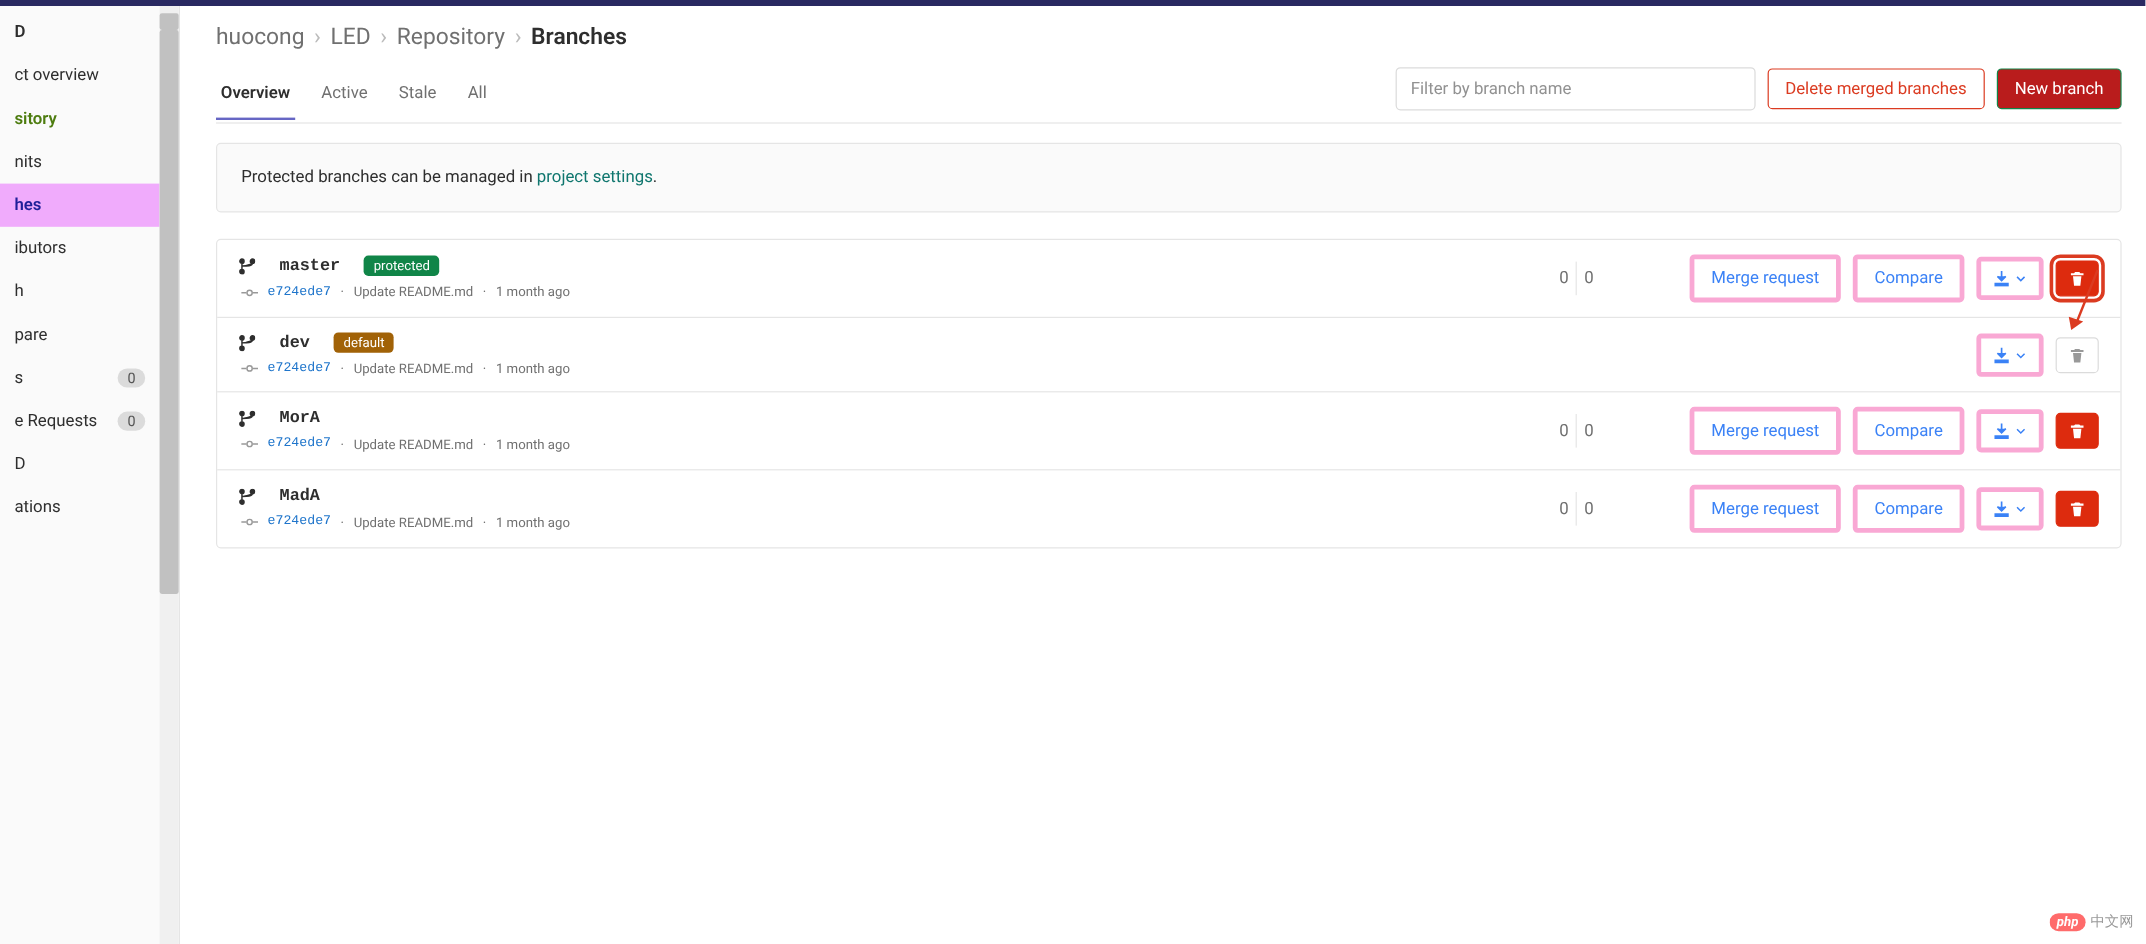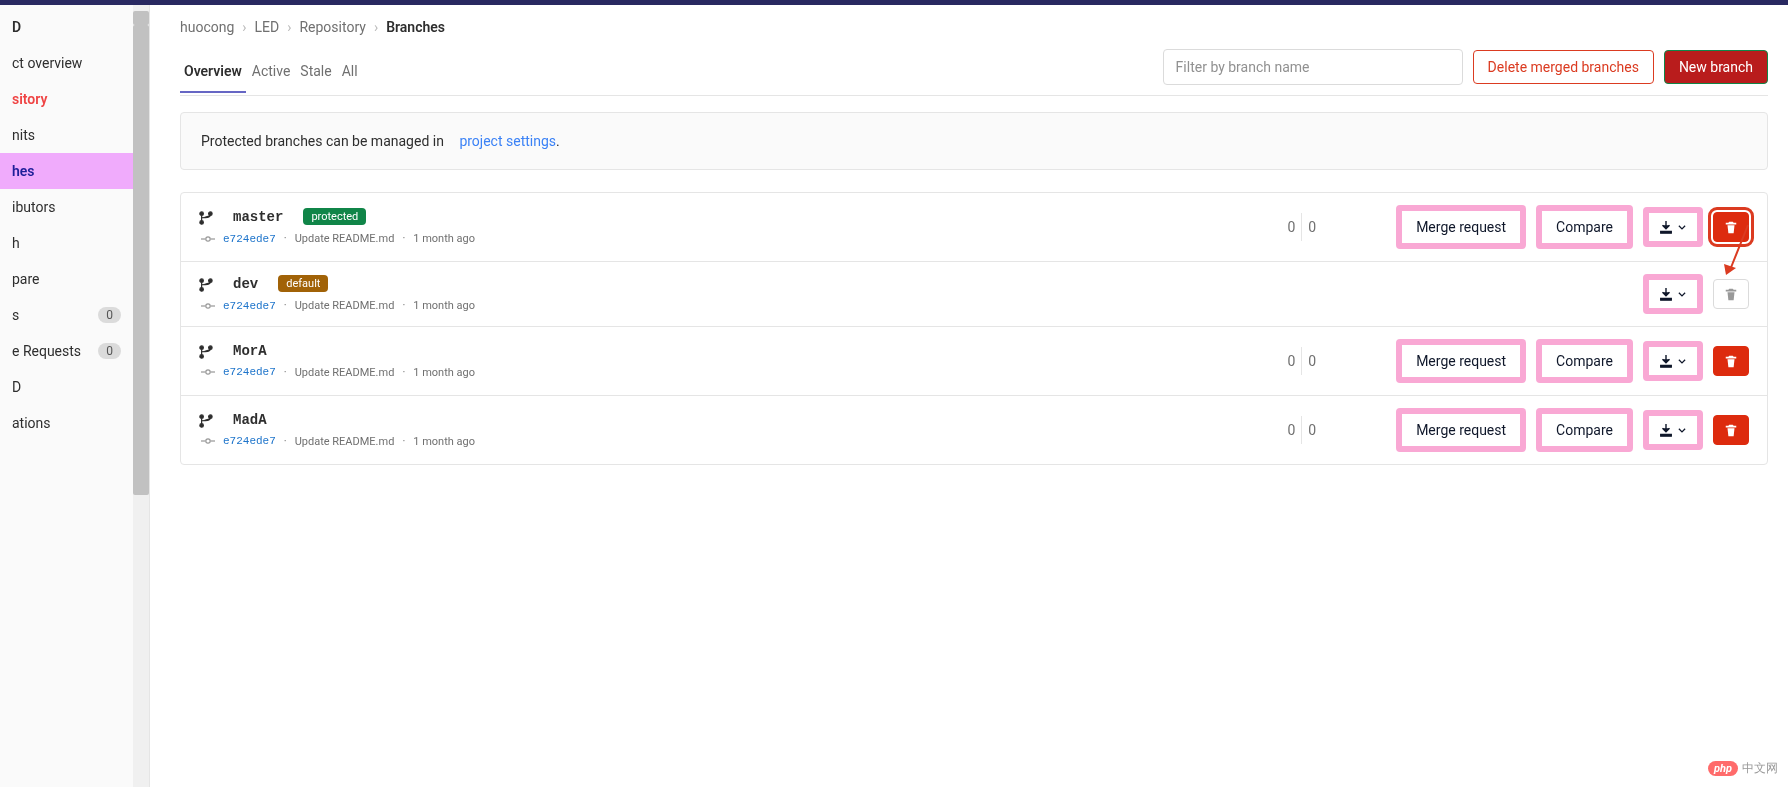--- a/index.html
+++ b/index.html
@@ -52,21 +52,21 @@
       justify-content: space-between;
       align-items: center;
       text-align: left;
     }
     .sidebar-item.active {
       background: #f0abfc;
       font-weight: 600;
       color: #1f1f99;
     }
     .sidebar-item.section-link {
-      color: #ef4444;
+      color: #4d7c0f;
       font-weight: 600;
     }
     .sidebar-item.heading {
       font-weight: 600;
       padding-top: 14px;
     }
     .badge-count {
       background: #dbdbdb;
       color: #555;
       border-radius: 10px;
@@ -76,21 +76,21 @@
     .main {
       flex: 1;
       padding: 0 20px 30px 30px;
     }
     .breadcrumb {
       display: flex;
       align-items: center;
       gap: 8px;
       padding: 14px 0;
       color: #707070;
-      font-size: 14px;
+      font-size: 19px;
     }
     .breadcrumb a {
       color: #707070;
       text-decoration: none;
       cursor: pointer;
     }
     .breadcrumb .sep {
       color: #bbb;
     }
     .breadcrumb .current {
@@ -98,21 +98,21 @@
       font-weight: 600;
     }
     .tabs-row {
       display: flex;
       justify-content: space-between;
       align-items: center;
       border-bottom: 1px solid #e5e5e5;
     }
     .tabs {
       display: flex;
-      gap: 2px;
+      gap: 18px;
     }
     .tab {
       padding: 12px 4px;
       color: #707070;
       cursor: pointer;
       border-bottom: 2px solid transparent;
     }
     .tab.active {
       color: #2e2e2e;
       font-weight: 600;
@@ -154,24 +154,23 @@
     }
     .info-panel {
       background: #fafafa;
       border: 1px solid #e5e5e5;
       border-radius: 4px;
       padding: 20px;
       margin-top: 16px;
       color: #2e2e2e;
     }
     .info-panel a {
-      color: #3b82f6;
+      color: #0f766e;
       text-decoration: none;
       cursor: pointer;
-      margin-left: 12px;
     }
     .panel {
       border: 1px solid #e5e5e5;
       border-radius: 4px;
       margin-top: 22px;
     }
     .panel-header {
       background: #fafafa;
       padding: 14px 18px;
       border-bottom: 1px solid #e5e5e5;
@@ -248,22 +247,22 @@
       gap: 6px;
       margin-right: 70px;
     }
     .counter-sep {
       width: 1px;
       height: 28px;
       background: #e5e5e5;
     }
     .btn-outline {
       background: #fff;
-      border: 6px solid #f9a8d4;
-      color: #0f172a;
+      border: 4px solid #f9a8d4;
+      color: #3b82f6;
       text-align: center;
     }
     .btn-icon {
       padding: 7px 10px;
       display: flex;
       align-items: center;
       gap: 4px;
     }
     .btn-danger {
       background: #dd2b0e;

